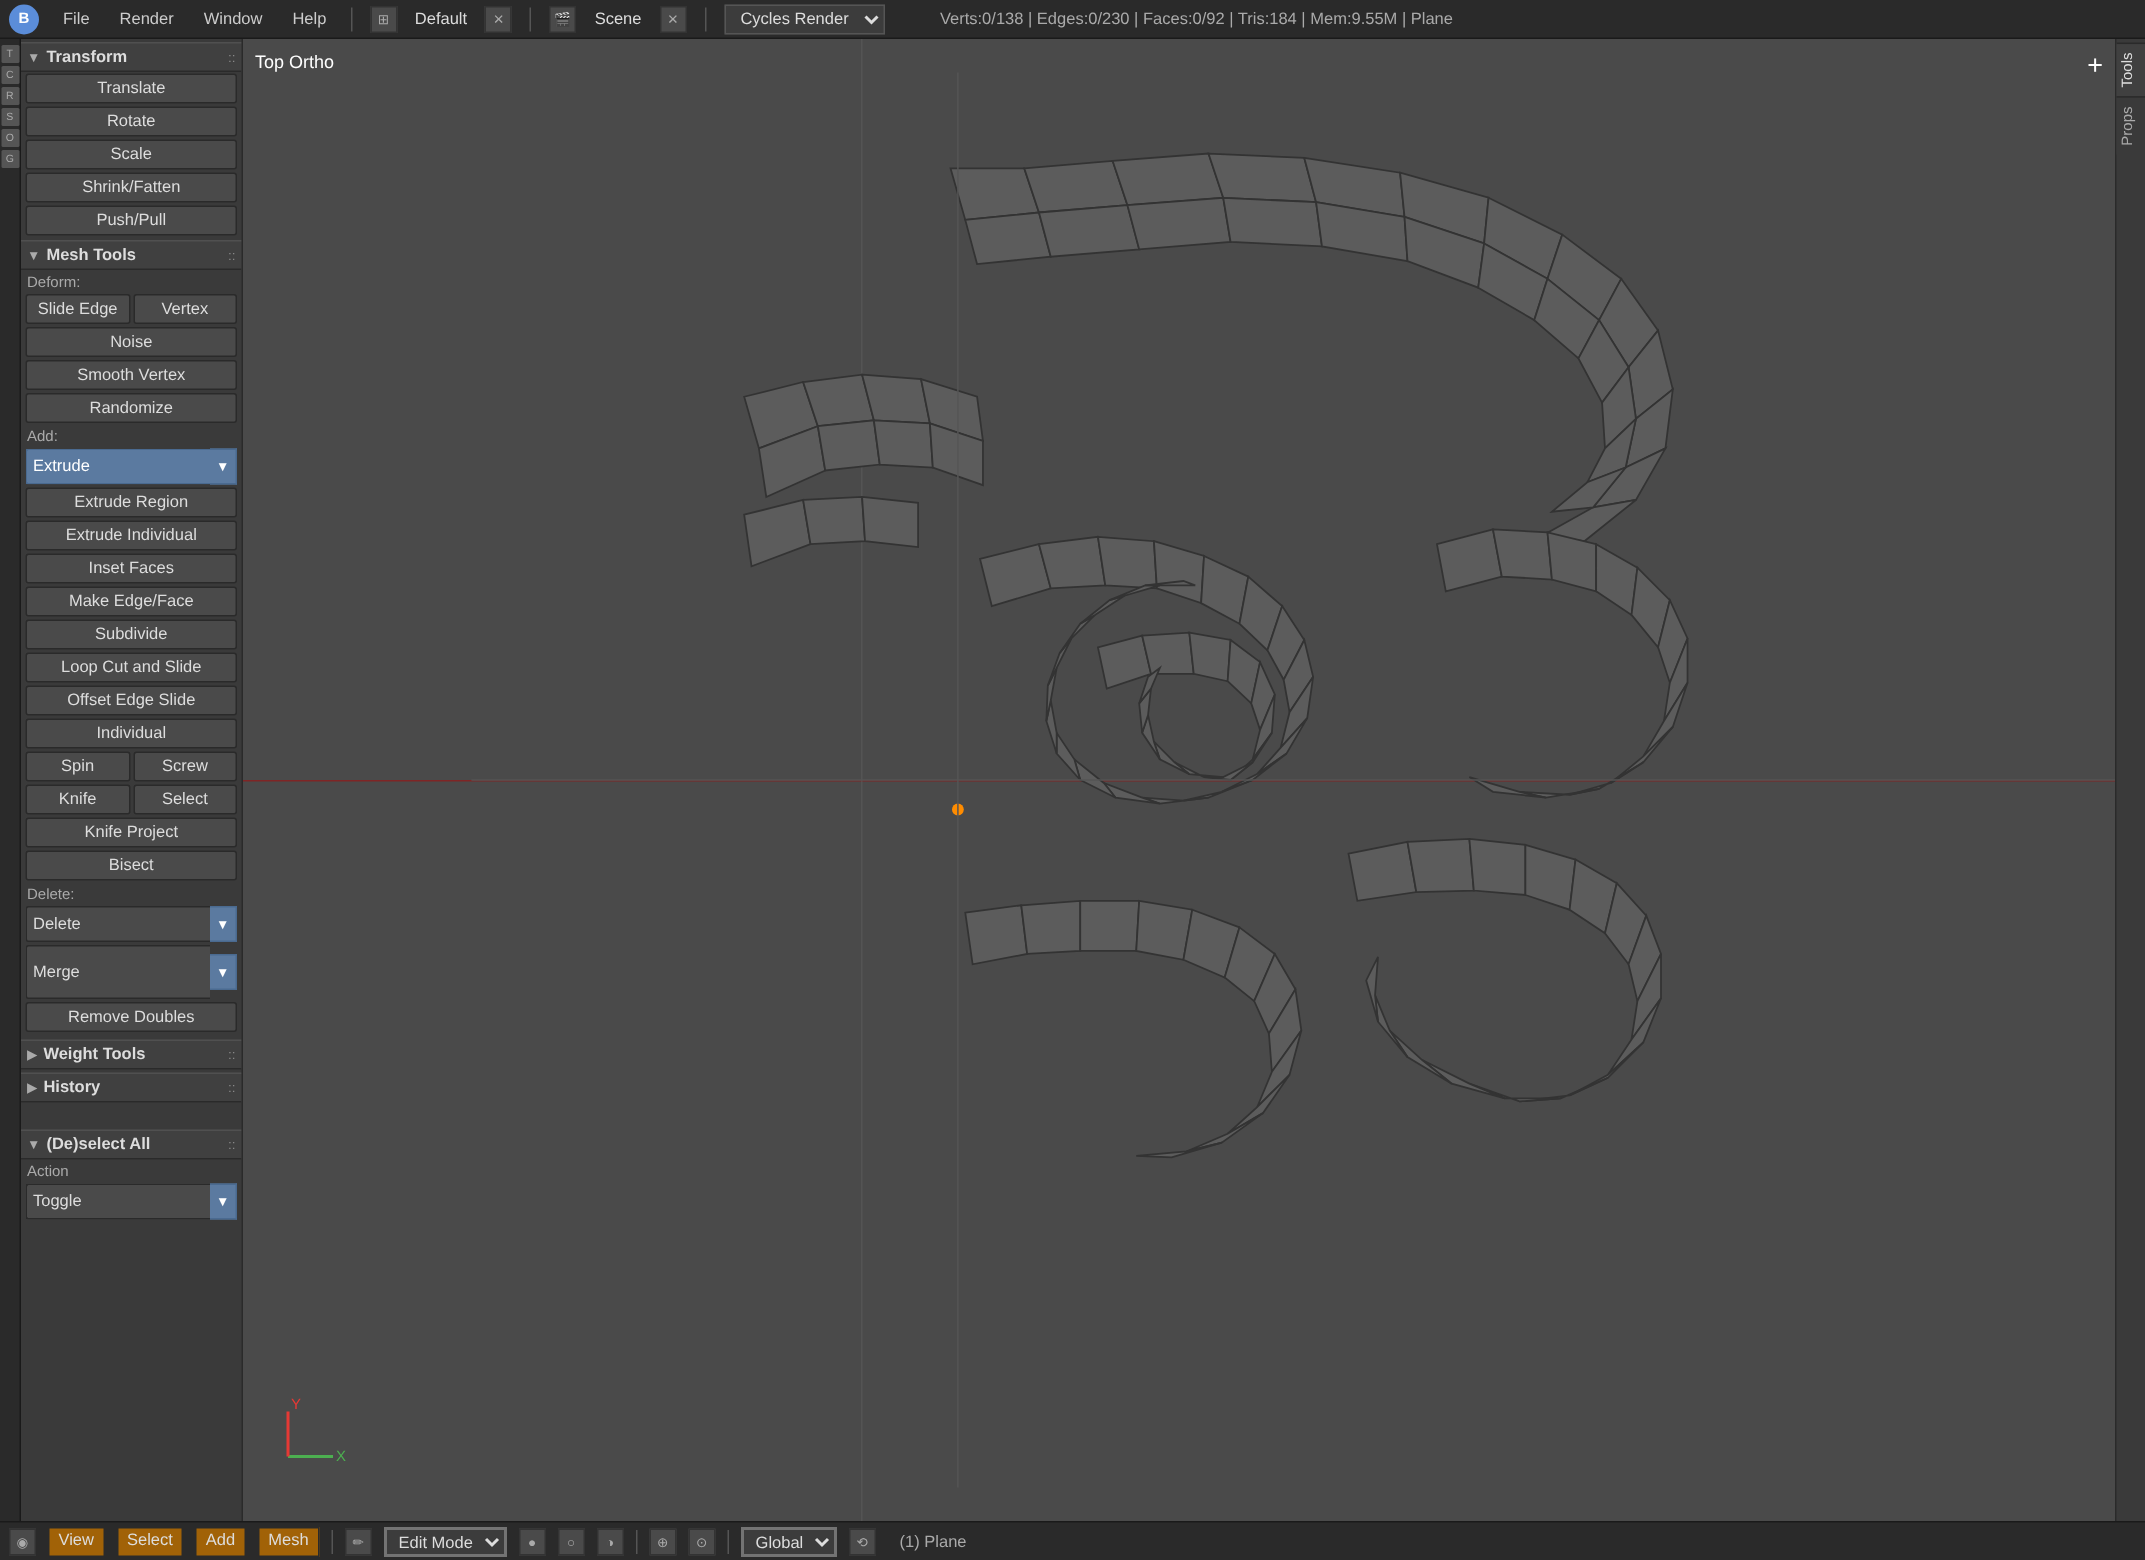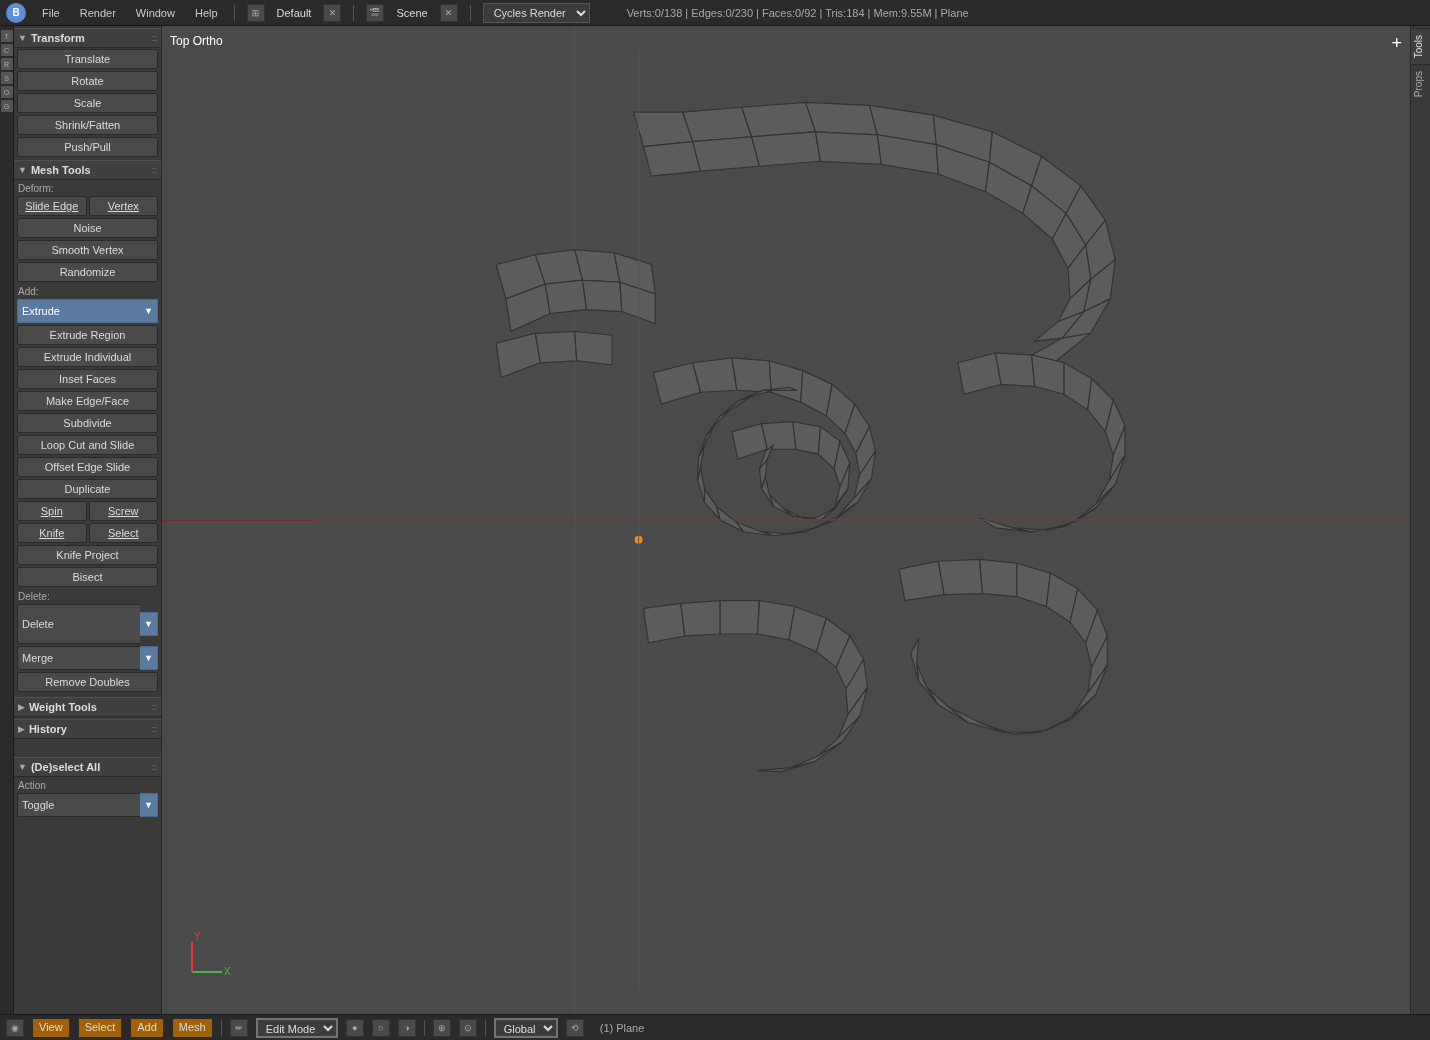--- a/index.html
+++ b/index.html
@@ -142,21 +142,20 @@
 
     .tool-row {
       display: flex;
       margin: 1px 3px;
       gap: 2px;
     }
     .tool-row .tool-btn {
       margin: 0;
       flex: 1;
       width: auto;
-      text-decoration: underline;
     }
 
     .tool-select {
       display: flex;
       align-items: center;
       width: calc(100% - 6px);
       margin: 1px 3px;
     }
     .tool-select select {
       flex: 1;
@@ -383,46 +382,46 @@
       <div class="select-arrow">▼</div>
     </div>
 
     <button class="tool-btn">Extrude Region</button>
     <button class="tool-btn">Extrude Individual</button>
     <button class="tool-btn">Inset Faces</button>
     <button class="tool-btn">Make Edge/Face</button>
     <button class="tool-btn">Subdivide</button>
     <button class="tool-btn">Loop Cut and Slide</button>
     <button class="tool-btn">Offset Edge Slide</button>
-    <button class="tool-btn">Duplicate</button>
+    <button class="tool-btn">Individual</button>
 
     <div class="tool-row">
       <button class="tool-btn">Spin</button>
       <button class="tool-btn">Screw</button>
     </div>
 
     <div class="tool-row">
       <button class="tool-btn">Knife</button>
       <button class="tool-btn">Select</button>
     </div>
 
     <button class="tool-btn">Knife Project</button>
     <button class="tool-btn">Bisect</button>
 
     <div class="sub-label">Delete:</div>
 
     <div class="tool-select">
-      <select style="flex:1;background:#4a4a4a;border:1px solid #2a2a2a;border-right:none;border-radius:2px 0 0 2px;color:#ddd;font-size:11px;padding:3px 4px;height:40px;">
+      <select style="flex:1;background:#4a4a4a;border:1px solid #2a2a2a;border-right:none;border-radius:2px 0 0 2px;color:#ddd;font-size:11px;padding:3px 4px;height:24px;">
         <option value="Delete">Delete</option>
       </select>
       <div class="select-arrow">▼</div>
     </div>
 
     <div class="tool-select">
-      <select style="flex:1;background:#4a4a4a;border:1px solid #2a2a2a;border-right:none;border-radius:2px 0 0 2px;color:#ddd;font-size:11px;padding:3px 4px;height:24px;">
+      <select style="flex:1;background:#4a4a4a;border:1px solid #2a2a2a;border-right:none;border-radius:2px 0 0 2px;color:#ddd;font-size:11px;padding:3px 4px;height:36px;">
         <option value="Merge">Merge</option>
       </select>
       <div class="select-arrow">▼</div>
     </div>
 
     <button class="tool-btn">Remove Doubles</button>
 
     <div class="section-header" style="margin-top:4px;">
       <span class="arrow">▶</span>
       <span class="title">Weight Tools</span>

